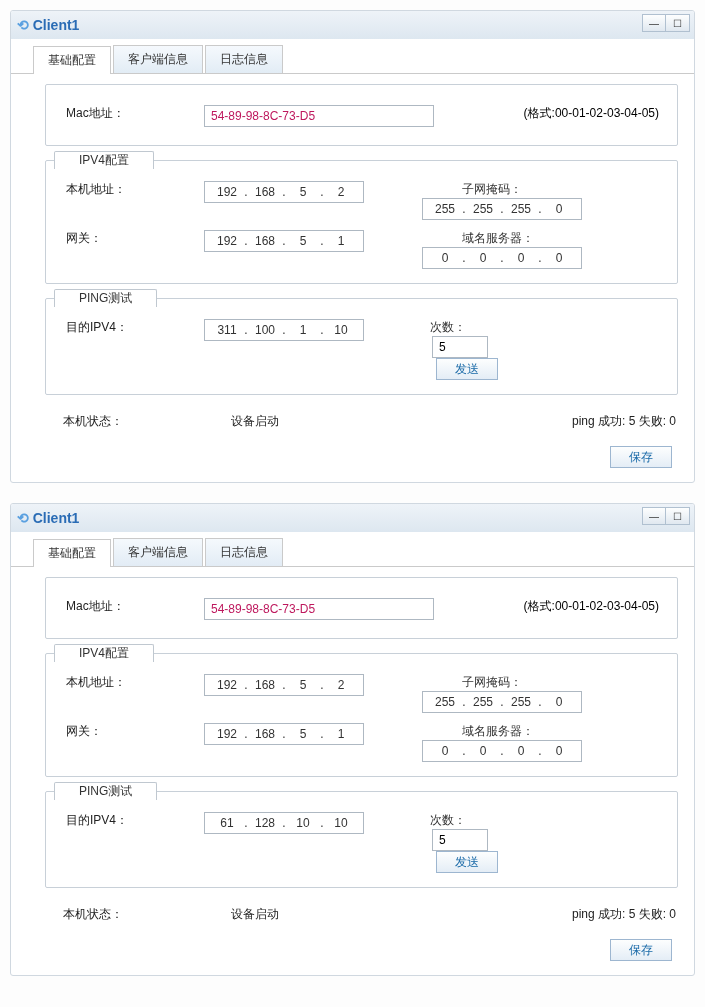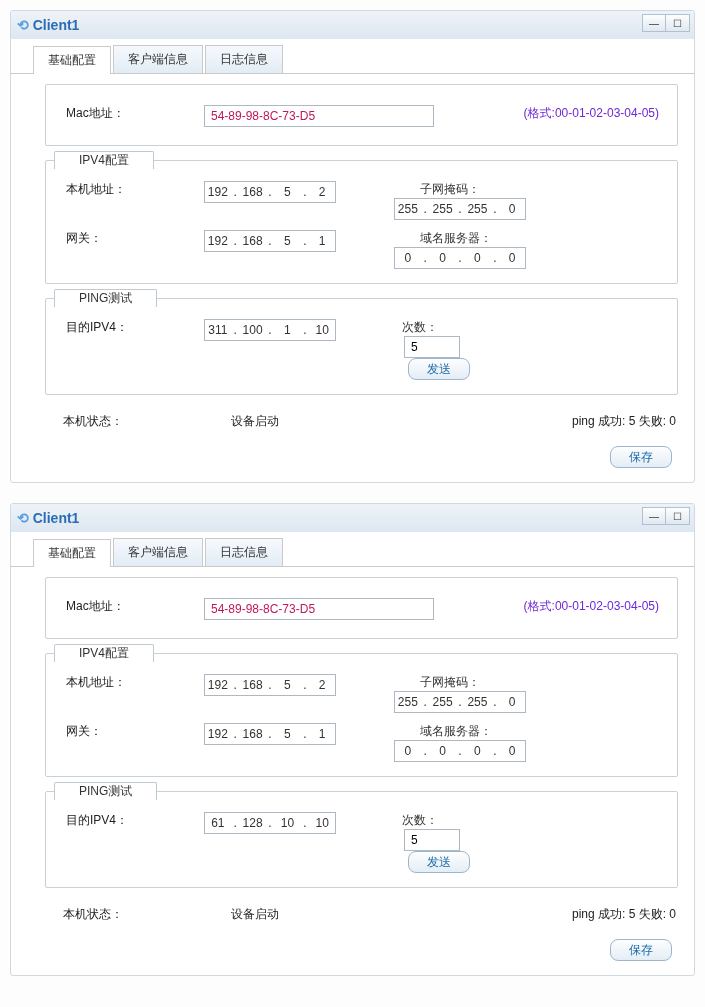--- a/index.html
+++ b/index.html
@@ -119,35 +119,35 @@
     border: 1px solid #aeb8c2;
     height: 22px;
     padding: 0 6px;
     font-size: 12px;
     color: #be185d;
     background: #fff;
   }
   .ip-box {
     border: 1px solid #aeb8c2;
     height: 22px;
-    width: 132px;
+    width: 160px;
     display: flex;
     align-items: center;
     justify-content: center;
     font-size: 12px;
     letter-spacing: 0;
     background: #fff;
     color: #333;
     font-family: inherit;
   }
   .ip-seg { width: 28px; text-align: center; }
   .ip-dot { width: 10px; text-align: center; }
   .hint {
     margin-left: auto;
-    color: #6d28d9;
+    color: #000000;
     font-size: 12px;
   }
   .col-right {
     display: flex;
     align-items: center;
     margin-left: 30px;
     flex-direction: column;
   }
   .lab2 { width: 80px; }
   .small-input {
@@ -159,21 +159,21 @@
     background: #fff;
   }
   .btn {
     border: 1px solid #9db6d0;
     background: linear-gradient(#fdfefe,#e4edf6);
     height: 22px;
     padding: 0 18px;
     color: #1a6aa8;
     font-size: 12px;
     cursor: pointer;
-    border-radius: 8px;
+    border-radius: 0;
   }
   .btn.send { margin-left: 14px; }
   .status-row {
     display: flex;
     align-items: center;
     padding: 4px 2px 0 18px;
     color: #222;
   }
   .status-row .sp { margin-left: 108px; }
   .status-right { margin-left: auto; }

